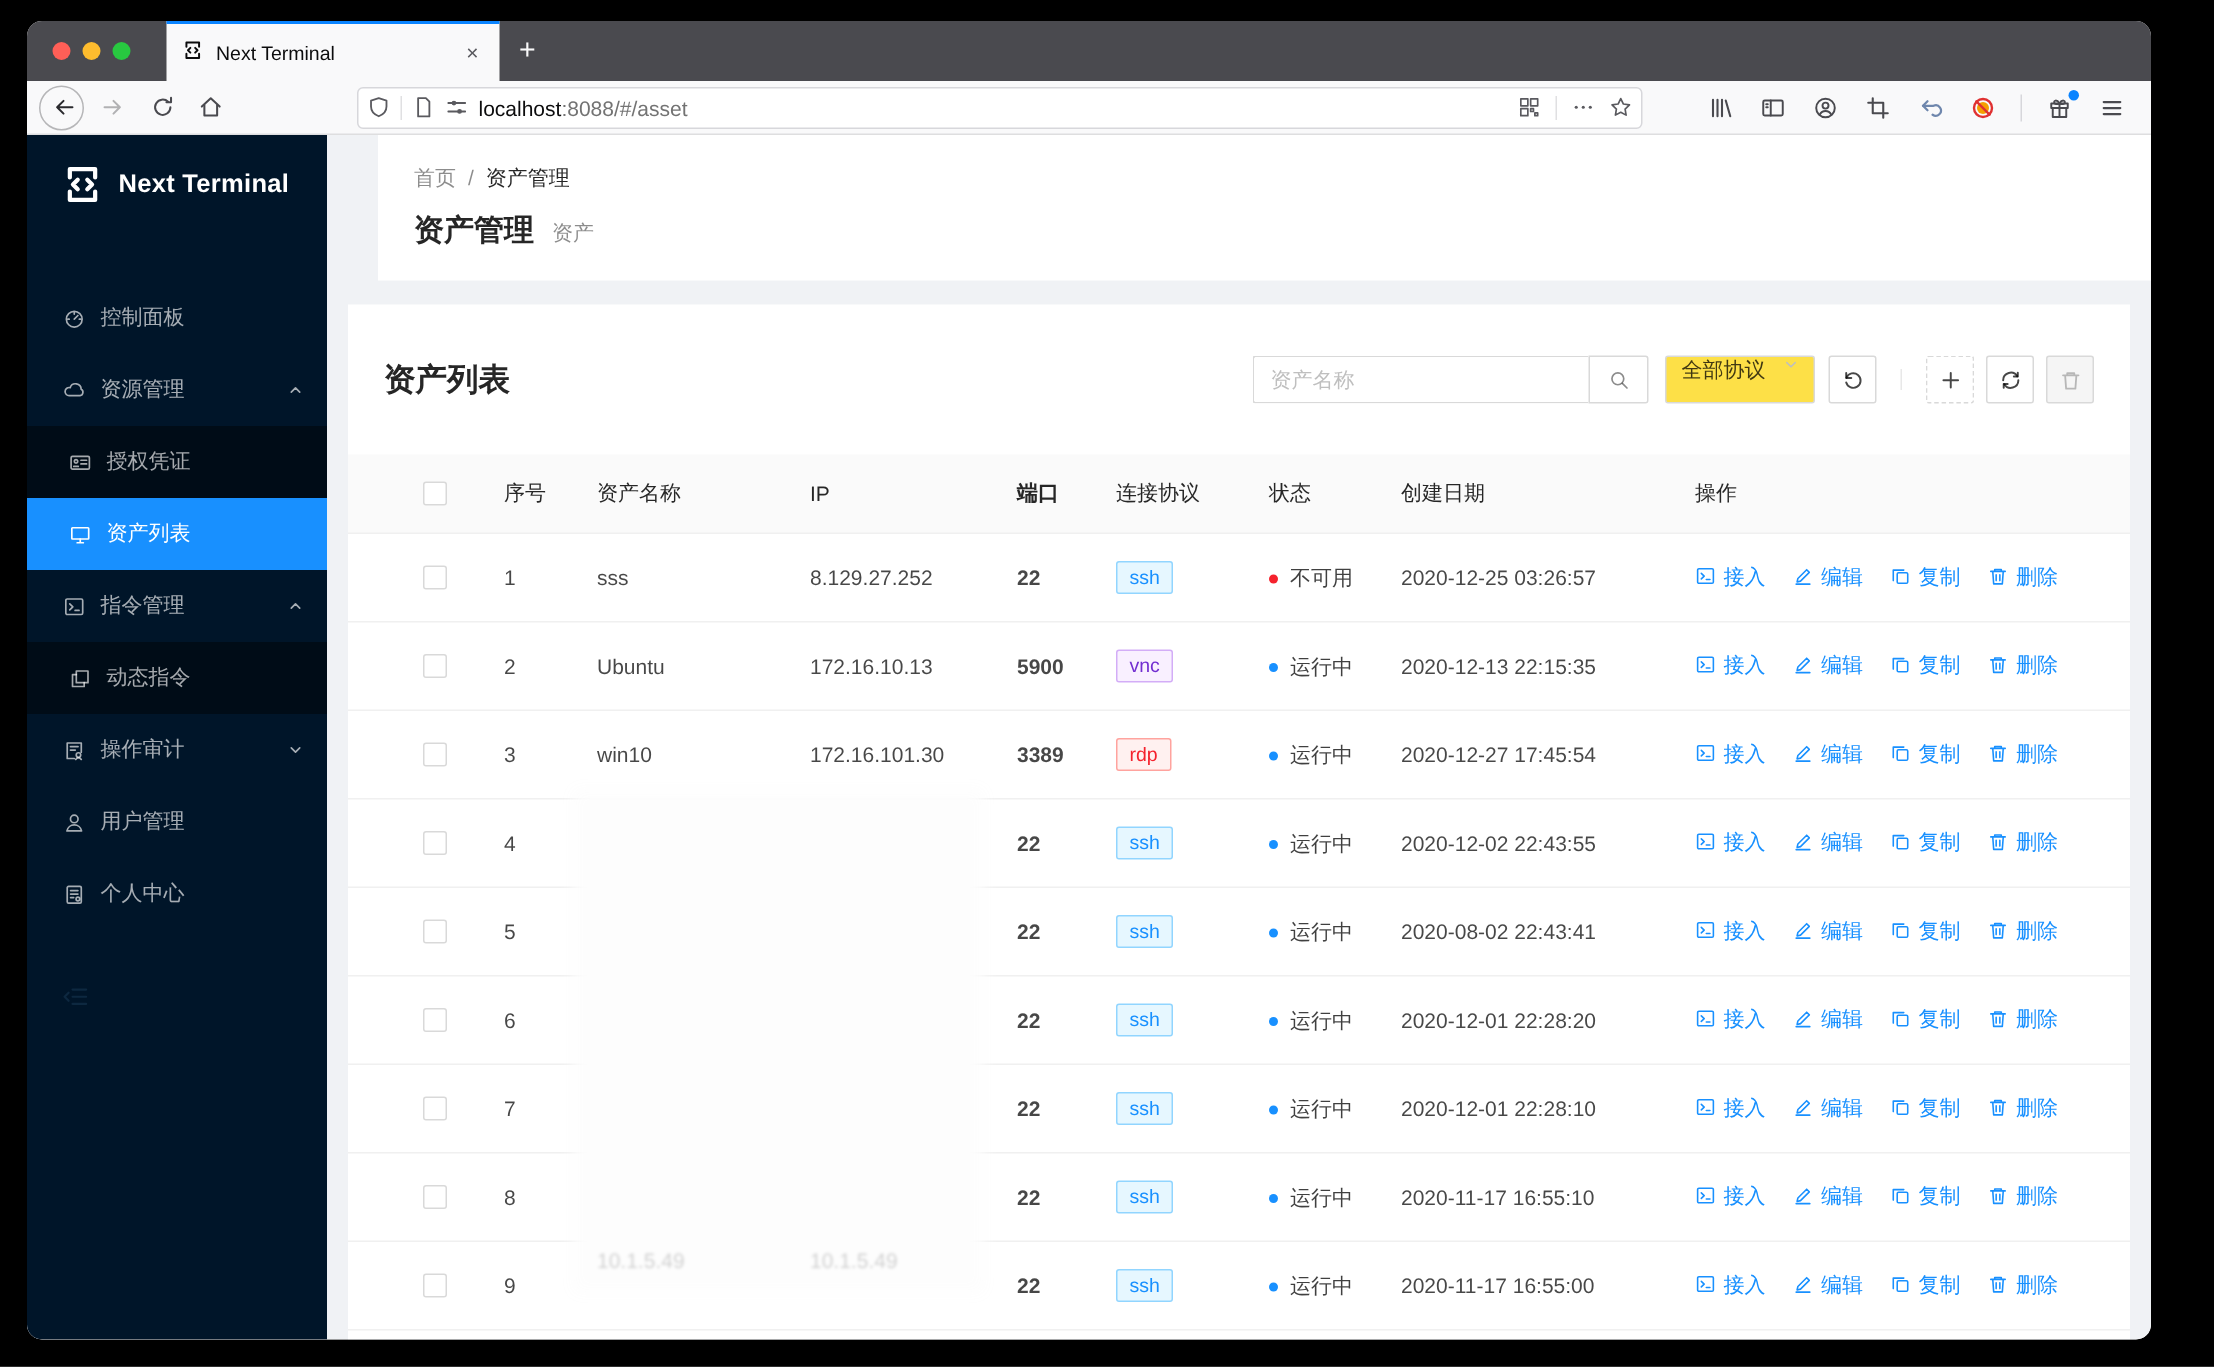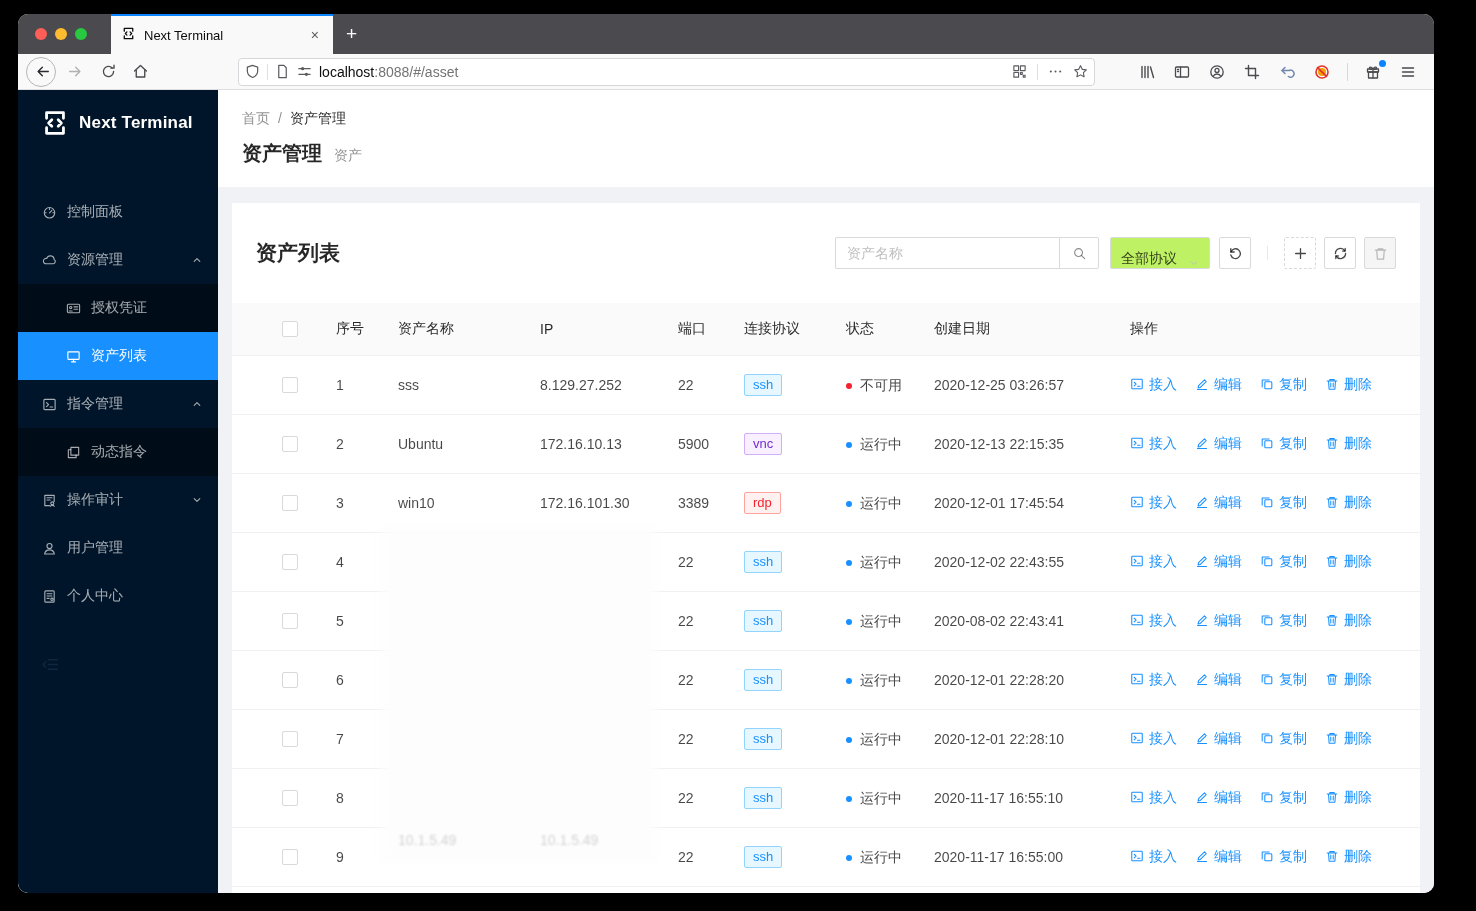--- a/index.html
+++ b/index.html
@@ -45,70 +45,70 @@
   .app { flex:1; display:flex; min-height:0; background:#f0f2f5; }
   .sidebar { width:200px; background:#001529; flex-shrink:0; display:flex; flex-direction:column;
              color:rgba(255,255,255,0.65); }
   .brand { height:66px; display:flex; align-items:center; padding-left:22px; gap:9px; color:#fff; }
   .brand svg { width:30px; height:30px; }
   .brand-name { font-size:17px; font-weight:bold; letter-spacing:.2px; }
   .menu { margin-top:32px; }
   .menu-item { height:48px; display:flex; align-items:center; padding:0 16px 0 24px; gap:10px;
                font-size:14px; cursor:pointer; }
   .menu-item .icon svg { width:15px; height:15px; display:block; }
-  .menu-item.child { padding-left:48px; background:#000c17; }
+  .menu-item.child { padding-left:28px; background:#000c17; }
   .menu-item.selected { background:#1890ff; color:#fff; }
   .mi-label { flex:1; }
   .chev svg { width:10px; height:10px; display:block; }
   .collapse-trigger { margin-top:22px; padding:14px 24px; color:#0d2840; }
   .collapse-trigger svg { width:17px; height:17px; }
 
   .main { flex:1; display:flex; flex-direction:column; min-width:0; overflow:hidden; }
-  .page-header { background:#fff; padding:20px 24px 20px; flex-shrink:0; }
+  .page-header { background:#fff; padding:20px 24px 20px; flex-shrink:0;margin-left:34px; }
   .breadcrumb { font-size:14px; color:rgba(0,0,0,0.45); }
   .breadcrumb .bc-sep { margin:0 8px; }
   .breadcrumb .bc-current { color:rgba(0,0,0,0.85); }
   .title-row { margin-top:12px; display:flex; align-items:baseline; gap:12px; }
   .page-title { font-size:20px; font-weight:600; color:rgba(0,0,0,0.85); }
   .page-sub { font-size:14px; color:rgba(0,0,0,0.45); }
 
   .content { flex:1; margin:16px 14px 0; min-height:0; }
   .card { background:#fff; height:100%; position:relative; overflow:hidden; }
   .card-head { display:flex; align-items:center; justify-content:space-between; padding:34px 24px; }
   .card-title { font-size:21px; font-weight:600; color:rgba(0,0,0,0.85); }
   .tools { display:flex; align-items:center; }
   .search { display:flex; }
   .search input { width:224px; height:32px; border:1px solid #d9d9d9; border-right:none;
                   border-radius:2px 0 0 2px; padding:0 11px; font-size:14px; outline:none;
                   color:rgba(0,0,0,0.75); font-family:inherit; }
   .search input::placeholder { color:#bfbfbf; }
   .search-btn { width:40px; height:32px; border:1px solid #d9d9d9; border-radius:0 2px 2px 0;
                 background:#fff; color:rgba(0,0,0,0.45); display:flex; align-items:center; justify-content:center; }
   .search-btn svg { width:15px; height:15px; }
-  .select { width:100px; height:32px; border:1px solid #d9d9d9; border-radius:2px; background:#bef264;
-            display:flex; align-items:flex-end; justify-content:space-between; padding:0 10px;
+  .select { width:100px; height:32px; border:1px solid #d9d9d9; border-radius:2px; background:#fde047;
+            display:flex; align-items:flex-start; justify-content:space-between; padding:0 10px;
             font-size:14px; color:rgba(0,0,0,0.75); margin-left:11px; }
   .select .chev-sm { color:#bfbfbf; } .select .chev-sm svg { width:10px; height:10px; display:block; }
   .btn32 { width:32px; height:32px; border:1px solid #d9d9d9; border-radius:2px; background:#fff;
            display:flex; align-items:center; justify-content:center; color:rgba(0,0,0,0.72); }
   .btn32 svg { width:15px; height:15px; }
   .btn-reset { margin-left:9px; }
   .vsep { width:1px; height:14px; background:#e8e8e8; margin:0 16px; }
   .btn-dashed { border-style:dashed; }
   .btn-sync { margin-left:8px; }
   .btn-disabled { margin-left:8px; background:#f5f5f5; color:rgba(0,0,0,0.25); }
 
   
   table { width:100%; border-collapse:collapse; font-size:14px; table-layout:fixed; }
   th { background:#fafafa; text-align:left; font-weight:500; color:rgba(0,0,0,0.85);
        padding:17px 16px; border-bottom:1px solid #f0f0f0; }
   td { padding:18px 16px; border-bottom:1px solid #f0f0f0; color:rgba(0,0,0,0.72); }
   .col-check { width:88px; padding-left:50px; }
   .col-no { width:62px; } .col-name { width:142px; } .col-ip { width:138px; }
-  .col-port { width:66px; } .col-proto { width:102px; } .col-status { width:88px; }
+  .col-port { width:66px;font-weight:bold; } .col-proto { width:102px; } .col-status { width:88px; }
   .col-date { width:196px; }
   .cb { display:block; width:16px; height:16px; border:1px solid #d9d9d9; border-radius:2px; background:#fff; }
   .tag { display:inline-block; padding:1px 8px; font-size:13px; line-height:18px;
          border-radius:2px; border:1px solid; }
   .tag-ssh { color:#1890ff; background:#e6f7ff; border-color:#91d5ff; }
   .tag-vnc { color:#722ed1; background:#f9f0ff; border-color:#d3adf7; }
   .tag-rdp { color:#f5222d; background:#fff1f0; border-color:#ffa39e; }
   .status { display:inline-flex; align-items:center; gap:8px; color:rgba(0,0,0,0.75);justify-content:center; }
   .dot { width:6px; height:6px; border-radius:50%; display:inline-block; }
   .actions { display:flex; align-items:center; gap:18px; white-space:nowrap; }
@@ -557,21 +557,21 @@
                   <tr>
                     <td class="col-check">
                       <span class="cb"></span>
                     </td>
                     <td class="col-no">3</td>
                     <td class="col-name">win10</td>
                     <td class="col-ip">172.16.101.30</td>
                     <td class="col-port">3389</td>
                     <td class="col-proto"><span class="tag tag-rdp">rdp</span></td>
                     <td class="col-status"><span class="status"><span class="dot" style="background:#1890ff"></span>运行中</span></td>
-                    <td class="col-date">2020-12-01 17:45:54</td>
+                    <td class="col-date">2020-12-27 17:45:54</td>
                     <td>
                       <div class="actions">
                         <a class="action">
                           <span class="icon "><svg viewBox="0 0 16 16">
                               <rect x="2" y="2.5" width="12" height="11" rx="1"></rect>
                               <path d="M4.8 6l2.2 2.1-2.2 2.1M8.6 10.6h2.8"></path>
                             </svg></span>
                           <span>接入</span>
                         </a>
                         <a class="action">

